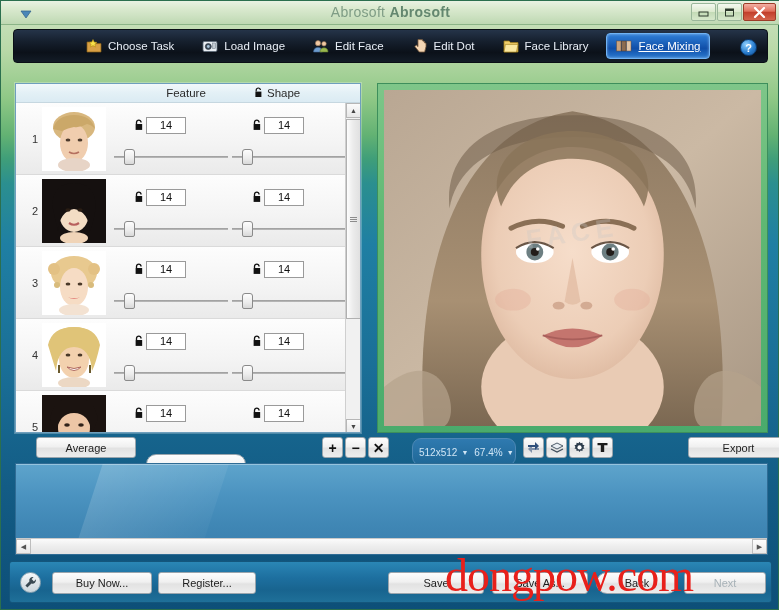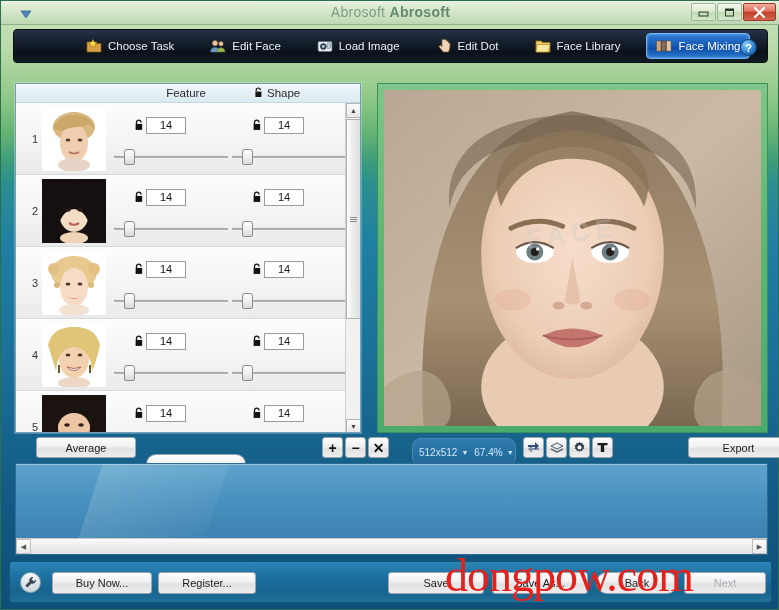--- a/index.html
+++ b/index.html
@@ -49,32 +49,33 @@
   }
 
   
   .toolbar {
     position:absolute; left:12px; top:28px; width:755px; height:34px;
     background: linear-gradient(180deg,#253449 0%, #16202e 35%, #0b1119 70%, #131c27 100%);
     border:1px solid #0a0f16;
     border-radius:4px;
     display:flex; align-items:center;
   }
-  .tb-items { display:flex; align-items:center; margin-left:62px; gap:16px; }
+  .tb-items { display:flex; align-items:center; margin-left:62px; gap:8px; }
   .tb-item {
     display:flex; align-items:center; gap:6px;
     padding:4px 9px; border-radius:4px;
     color:#e8eef6; font-size:11.5px; white-space:nowrap;
     border:1px solid transparent;
   }
   .tb-item.active {
     background: linear-gradient(180deg,#2f7fd8 0%, #1a5fb8 40%, #0f4ea8 60%, #2a79cf 100%);
     border:1px solid #6fb3f5;
     box-shadow: inset 0 0 3px rgba(255,255,255,.45);
     color:#ffffff;
+    text-decoration:underline;
   }
   .tb-icon { width:16px; height:16px; display:block; flex:0 0 16px; }
   .help-btn {
     position:absolute; right:10px; top:9px;
     width:17px; height:17px; border-radius:50%;
     background: radial-gradient(circle at 35% 30%, #8fd0ff 0%, #2b7fd0 55%, #134f92 100%);
     border:1px solid #0c3e74;
     color:#fff; font-size:11px; font-weight:bold;
     display:flex; align-items:center; justify-content:center;
   }
@@ -314,39 +315,39 @@
               <path d="M1 4 h5 l1.3 1.6 H15 V14 H1 Z" fill="#d8a046" stroke="#8a5f16" stroke-width=".7"></path>
               <path d="M7 1.5 l1.2 2.6 2.8.3-2.1 1.9.6 2.8L7 7.6 4.5 9.1l.6-2.8L3 4.4l2.8-.3z" fill="#f7e04a" stroke="#b38c10" stroke-width=".6"></path>
             </svg>
         </span>
         <span>Choose Task</span>
       </div>
 
       <div class="tb-item">
         <span class="tb-icon">
           <svg viewBox="0 0 16 16" width="16" height="16">
+              <rect x="1" y="3.5" width="14" height="10" rx="1.4" fill="#e9eef3" stroke="#5c6a77" stroke-width=".8"></rect>
+              <circle cx="6.3" cy="8.5" r="3" fill="#3c4b59" stroke="#1e2935" stroke-width=".6"></circle>
+              <circle cx="6.3" cy="8.5" r="1.4" fill="#a8c3da"></circle>
+              <rect x="10.5" y="5" width="3.2" height="5.5" fill="#c4ccd4" stroke="#6b7884" stroke-width=".5"></rect>
+            </svg>
+        </span>
+        <span>Load Image</span>
+      </div>
+
+      <div class="tb-item">
+        <span class="tb-icon">
+          <svg viewBox="0 0 16 16" width="16" height="16">
               <circle cx="5" cy="5.2" r="2.6" fill="#f0c9a4" stroke="#8d6a4c" stroke-width=".6"></circle>
               <path d="M0.6 14c0-3.2 2-4.6 4.4-4.6S9.4 10.8 9.4 14z" fill="#6e9ccd" stroke="#3f6a9a" stroke-width=".6"></path>
               <circle cx="11" cy="5.8" r="2.3" fill="#f0c9a4" stroke="#8d6a4c" stroke-width=".6"></circle>
               <path d="M7 14c0-2.9 1.8-4.2 4-4.2s4 1.3 4 4.2z" fill="#9ab84f" stroke="#5f7a2a" stroke-width=".6"></path>
             </svg>
         </span>
         <span>Edit Face</span>
-      </div>
-
-      <div class="tb-item">
-        <span class="tb-icon">
-          <svg viewBox="0 0 16 16" width="16" height="16">
-              <rect x="1" y="3.5" width="14" height="10" rx="1.4" fill="#e9eef3" stroke="#5c6a77" stroke-width=".8"></rect>
-              <circle cx="6.3" cy="8.5" r="3" fill="#3c4b59" stroke="#1e2935" stroke-width=".6"></circle>
-              <circle cx="6.3" cy="8.5" r="1.4" fill="#a8c3da"></circle>
-              <rect x="10.5" y="5" width="3.2" height="5.5" fill="#c4ccd4" stroke="#6b7884" stroke-width=".5"></rect>
-            </svg>
-        </span>
-        <span>Load Image</span>
       </div>
 
       <div class="tb-item">
         <span class="tb-icon">
           <svg viewBox="0 0 16 16" width="16" height="16">
               <path d="M6 1.5 v7.2 l-1.6-1.6-1.5 1.5 4.4 5.4h5.3l1.4-5.4V5.2l-1.6-.4V3.4l-1.7-.4V1.8z" fill="#f4d6b4" stroke="#7c5c3c" stroke-width=".8"></path>
             </svg>
         </span>
         <span>Edit Dot</span>
       </div>

